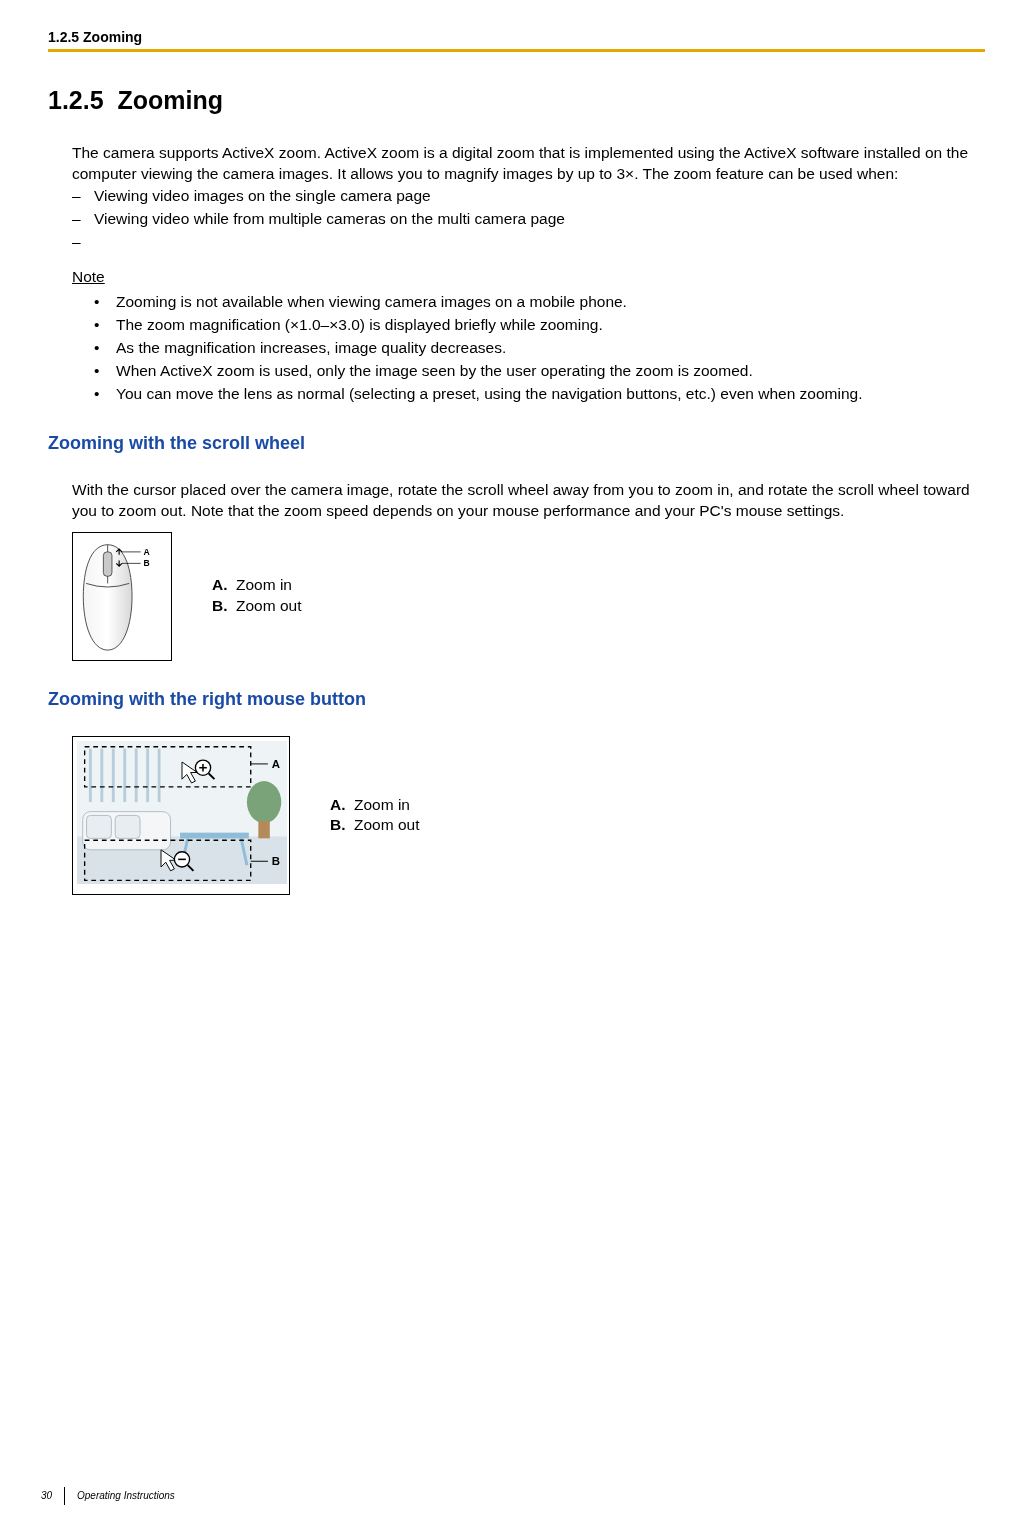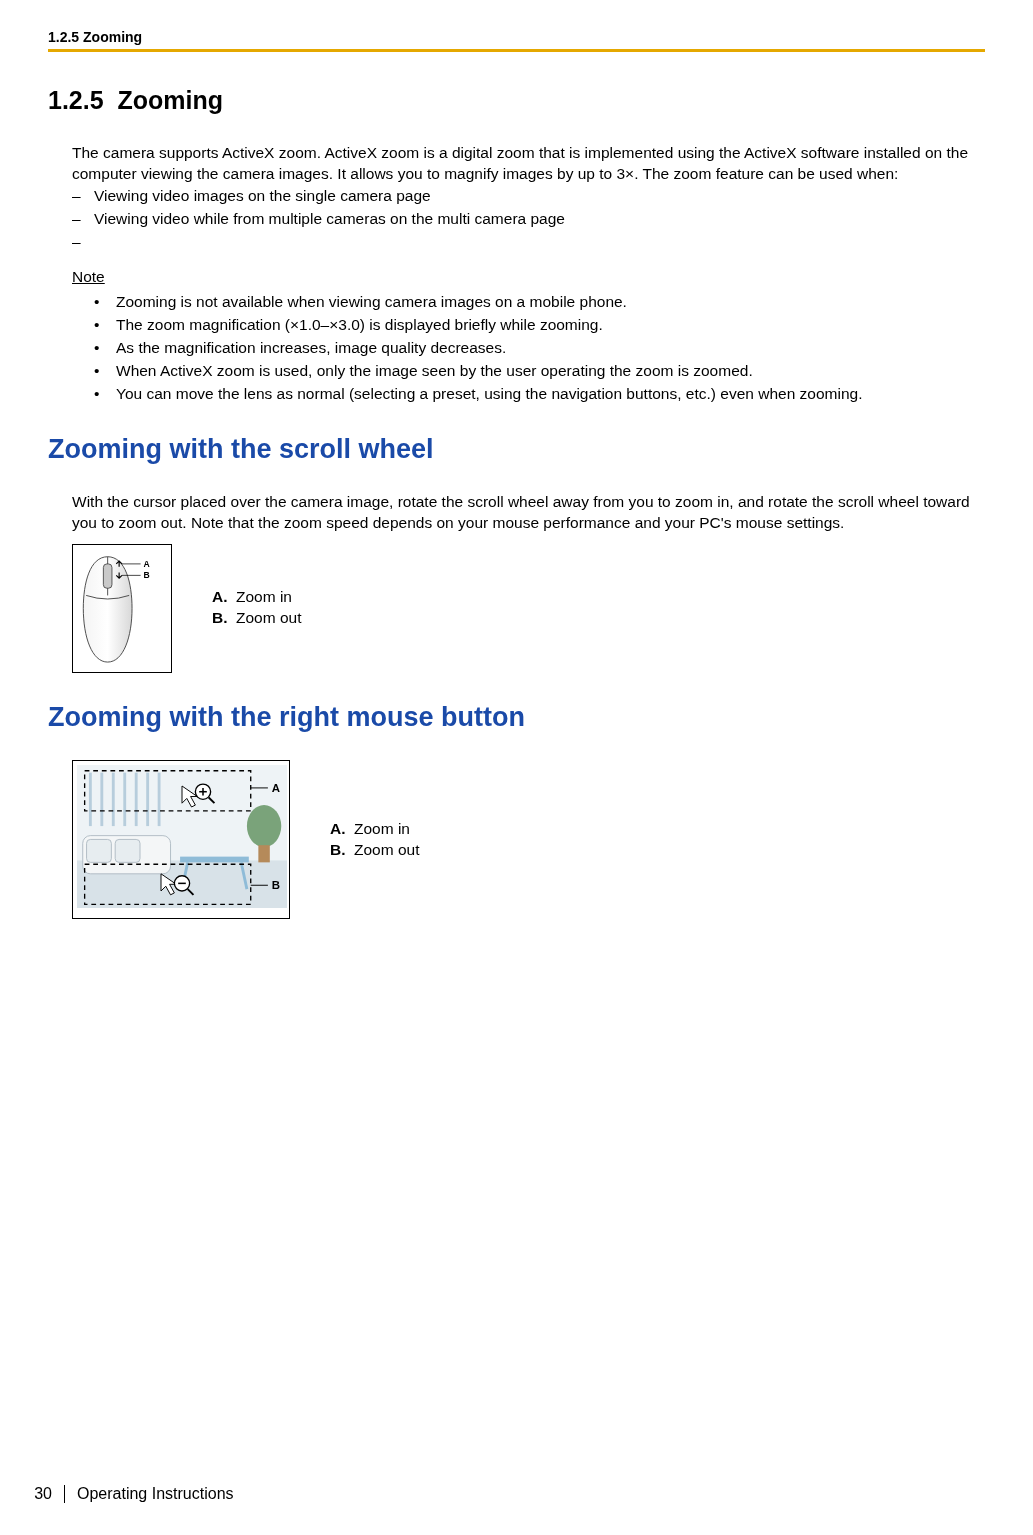--- a/index.html
+++ b/index.html
@@ -36,21 +36,21 @@
   p { margin-bottom: 0; }
   .dash-list { list-style: none; margin-top: 2px; }
   .dash-list li { display: flex; margin-bottom: 2px; }
   .dash-list li .marker { width: 22px; flex: 0 0 22px; }
   .note-label { font-weight: normal; text-decoration: underline; margin-top: 14px; display:block; }
   .bullet-list { list-style: none; margin-top: 4px; margin-left: 22px; }
   .bullet-list li { display: flex; margin-bottom: 2px; }
   .bullet-list li .marker { width: 22px; flex: 0 0 22px; }
   .sub-title {
     color: #1a4aa8;
-    font-size: 27px;
+    font-size: 18px;
     font-weight: bold;
     margin-top: 26px;
     margin-bottom: 6px;
   }
   .figure-row {
     display: flex;
     align-items: center;
     margin-top: 10px;
     gap: 40px;
   }
@@ -62,22 +62,23 @@
   .mouse-svg { width: 86px; height: auto; display:block; }
   .room-frame { width: 218px; border:1px solid #000; padding:4px; }
   .legend-list { list-style: none; }
   .legend-list li { display:flex; }
   .legend-list .lk { font-weight:bold; width: 24px; flex:0 0 24px; }
   .footer {
     position: absolute;
     left: 0; right: 0; bottom: 30px;
     display: flex;
     align-items: center;
-    font-size: 16px;
+    font-size: 10px;
     padding-left: 24px;
+    font-style: italic;
   }
   .footer .pn { width: 28px; text-align:right; }
   .footer .divider {
     border-left: 1px solid #000;
     height: 18px;
     margin: 0 12px;
   }
 </style>
 </head>
 <body>

